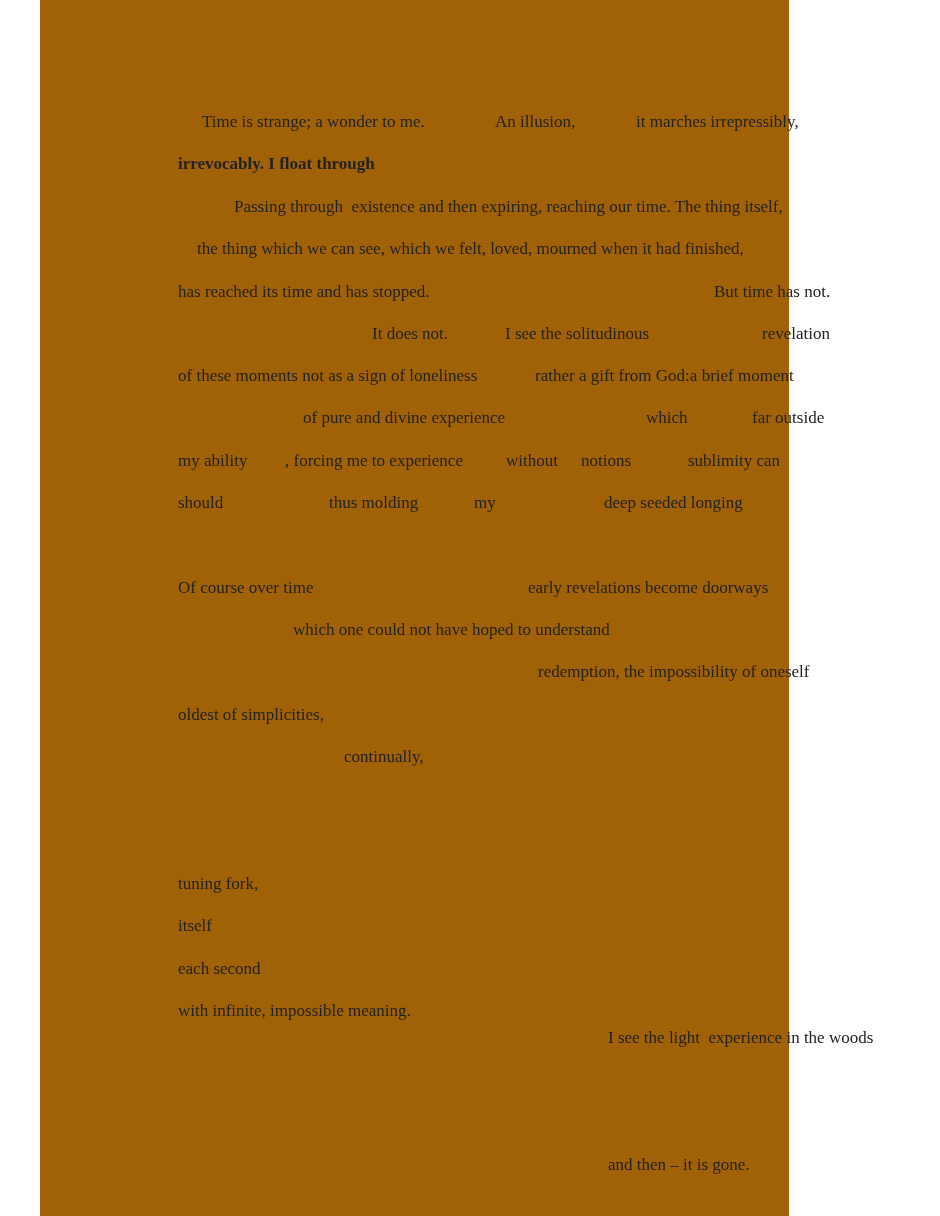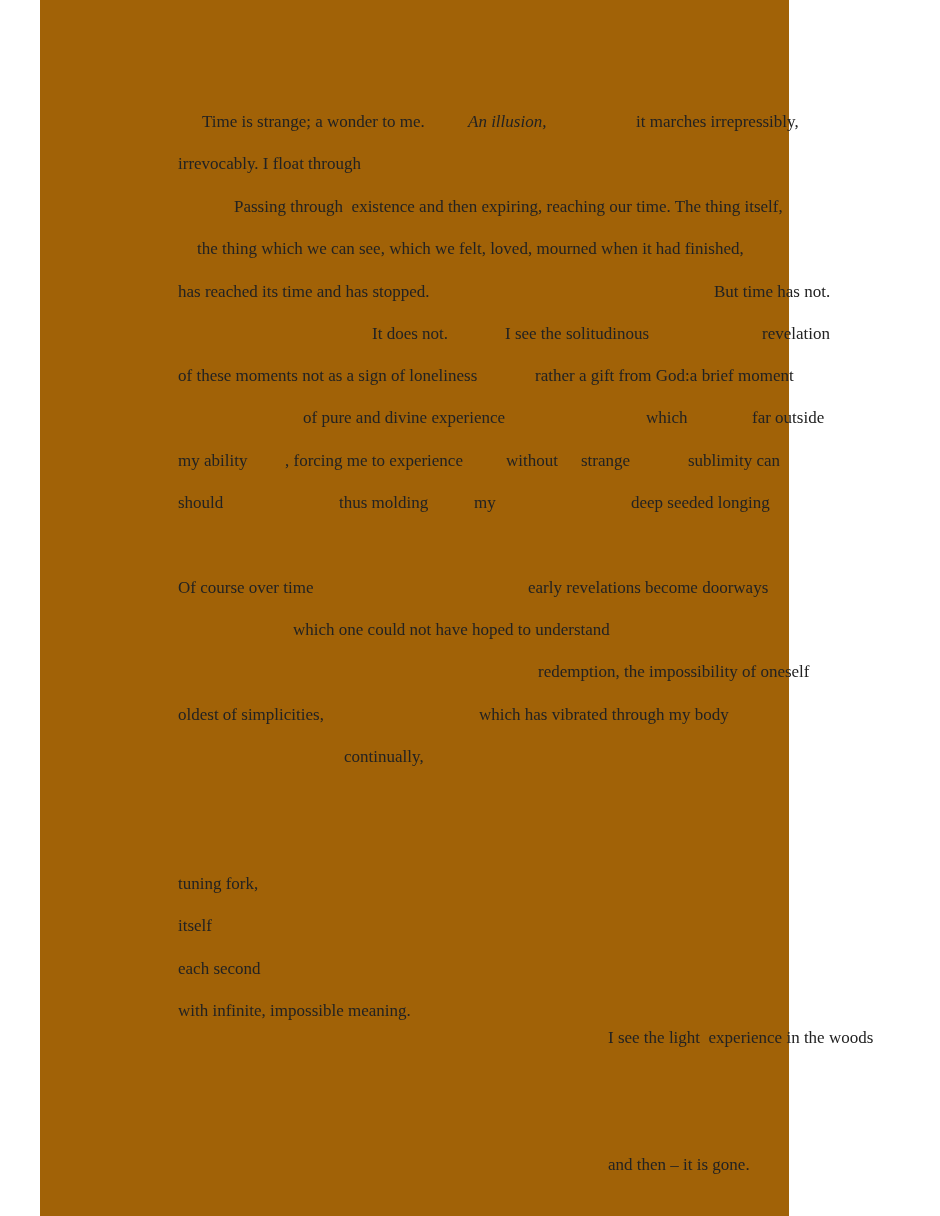--- a/index.html
+++ b/index.html
@@ -29,50 +29,49 @@
       color: #222222;
       white-space: pre;
       transform: translateY(-50%);
     }
   </style>
 </head>
 <body>
 
 <div class="page" id="page">
     <span class="seg" style="left: 162px; top: 122px;">Time is strange; a wonder to me.</span>
-    <span class="seg" style="left: 428px; top: 122px; font-style: italic;">An illusion,</span>
+    <span class="seg" style="left: 455px; top: 122px;">An illusion,</span>
     <span class="seg" style="left: 596px; top: 122px;">it marches irrepressibly,</span>
-    <span class="seg" style="left: 138px; top: 164px;">irrevocably. I float through</span>
+    <span class="seg" style="left: 138px; top: 164px; font-weight: bold;">irrevocably. I float through</span>
     <span class="seg" style="left: 194px; top: 207px;">Passing through  existence and then expiring, reaching our time. The thing itself,</span>
     <span class="seg" style="left: 157px; top: 249px;">the thing which we can see, which we felt, loved, mourned when it had finished,</span>
     <span class="seg" style="left: 138px; top: 292px;">has reached its time and has stopped.</span>
     <span class="seg" style="left: 674px; top: 292px;">But time has not.</span>
     <span class="seg" style="left: 332px; top: 334px;">It does not.</span>
     <span class="seg" style="left: 465px; top: 334px;">I see the solitudinous</span>
     <span class="seg" style="left: 722px; top: 334px;">revelation</span>
     <span class="seg" style="left: 138px; top: 376px;">of these moments not as a sign of loneliness</span>
     <span class="seg" style="left: 495px; top: 376px;">rather a gift from God:a brief moment</span>
     <span class="seg" style="left: 263px; top: 418px;">of pure and divine experience</span>
     <span class="seg" style="left: 606px; top: 418px;">which</span>
     <span class="seg" style="left: 712px; top: 418px; font-family: Liberation Serif, serif;">far outside</span>
     <span class="seg" style="left: 138px; top: 461px;">my ability</span>
     <span class="seg" style="left: 245px; top: 461px;">, forcing me to experience</span>
     <span class="seg" style="left: 466px; top: 461px;">without</span>
-    <span class="seg" style="left: 541px; top: 461px;">strange</span>
+    <span class="seg" style="left: 541px; top: 461px;">notions</span>
     <span class="seg" style="left: 648px; top: 461px;">sublimity can</span>
     <span class="seg" style="left: 138px; top: 503px;">should</span>
-    <span class="seg" style="left: 299px; top: 503px; text-align: center;">thus molding</span>
+    <span class="seg" style="left: 289px; top: 503px; text-align: center;">thus molding</span>
     <span class="seg" style="left: 434px; top: 503px;">my</span>
-    <span class="seg" style="left: 591px; top: 503px;">deep seeded longing</span>
+    <span class="seg" style="left: 564px; top: 503px;">deep seeded longing</span>
     <span class="seg" style="left: 138px; top: 588px;">Of course over time</span>
     <span class="seg" style="left: 488px; top: 588px;">early revelations become doorways</span>
     <span class="seg" style="left: 253px; top: 630px;">which one could not have hoped to understand</span>
     <span class="seg" style="left: 498px; top: 672px;">redemption, the impossibility of oneself</span>
     <span class="seg" style="left: 138px; top: 715px;">oldest of simplicities,</span>
-    <span class="seg" style="left: 439px; top: 715px;">which has vibrated through my body</span>
     <span class="seg" style="left: 304px; top: 757px;">continually,</span>
     <span class="seg" style="left: 138px; top: 884px;">tuning fork,</span>
     <span class="seg" style="left: 138px; top: 926px;">itself</span>
     <span class="seg" style="left: 138px; top: 969px;">each second</span>
     <span class="seg" style="left: 138px; top: 1011px;">with infinite, impossible meaning.</span>
     <span class="seg" style="left: 568px; top: 1038px;">I see the light  experience in the woods</span>
     <span class="seg" style="left: 568px; top: 1165px;">and then – it is gone.</span>
   </div>
 
 </body></html>

